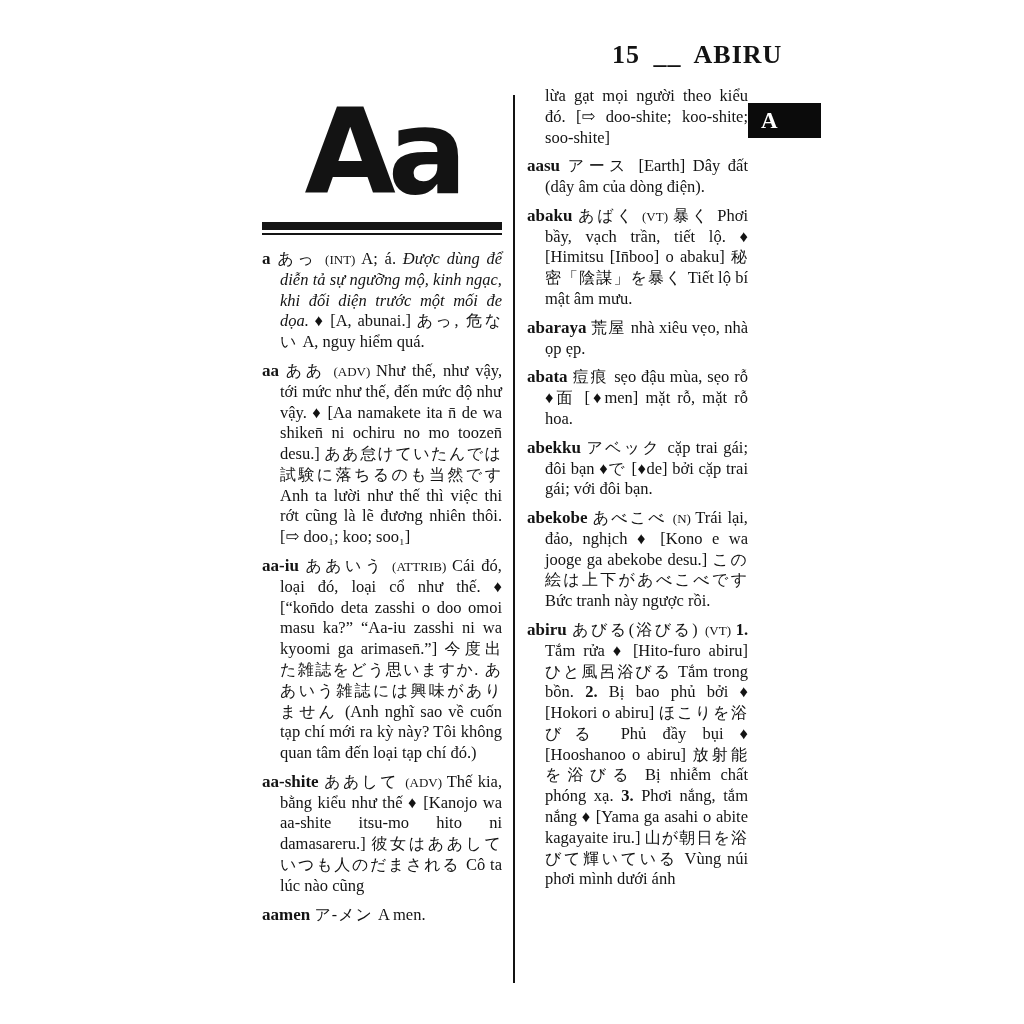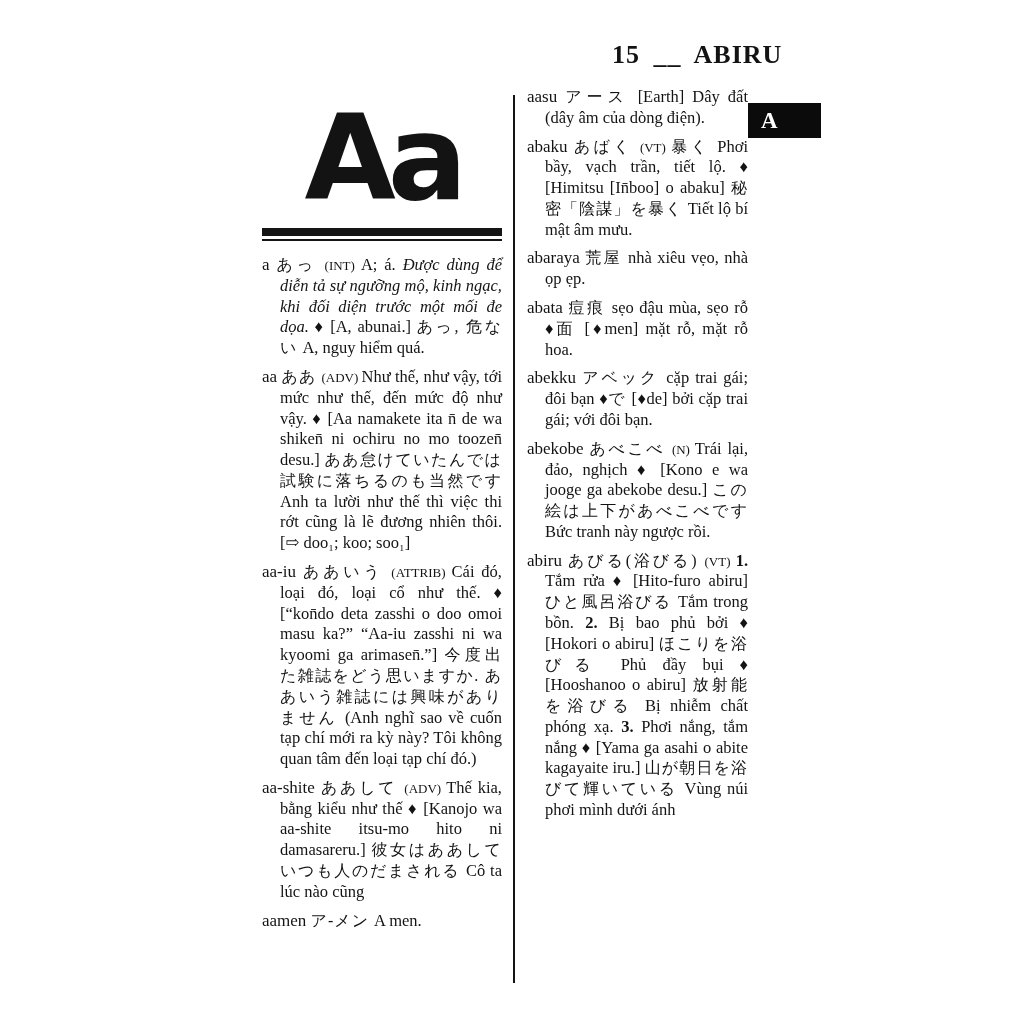--- a/index.html
+++ b/index.html
@@ -10,42 +10,42 @@
     color:#131313;
     font-family:"Liberation Serif","DejaVu Serif",serif;
     overflow:hidden;
   }
   .header{
     position:absolute;top:40px;left:612px;
     font-size:26px;font-weight:bold;letter-spacing:1px;
     white-space:nowrap;
   }
   .header-sep{margin:0 6px;font-weight:bold;}
-  .col-left{position:absolute;left:262px;top:98px;width:240px;}
+  .col-left{position:absolute;left:262px;top:92px;width:240px;}
   .col-right{position:absolute;left:527px;top:86px;width:221px;}
   .section-letter{
     font-family:"DejaVu Sans","Liberation Sans",sans-serif;
     font-weight:800;font-size:118px;line-height:0.95;
     text-align:center;letter-spacing:-8px;
     margin:4px 0 0 0;
   }
   .section-rule{
     margin-top:14px;height:3px;
     border-top:8px solid #151515;
     border-bottom:2px solid #151515;
   }
   .entries-left{margin-top:13px;}
   .entry{
     font-size:16.5px;line-height:1.26;
     text-align:justify;
     padding-left:18px;text-indent:-18px;
     margin:0 0 7px 0;
   }
   .entry.continuation{text-indent:0;margin-top:0;}
-  .seg-hw{font-weight:normal;font-size:17px;}
+  .seg-hw{font-weight:bold;font-size:17px;}
   .seg-jp{font-size:16px;letter-spacing:1px;line-height:1.15;}
   .seg-label{font-size:13px;}
   .seg-it{font-style:italic;}
   .seg-b{font-weight:bold;}
   .divider{
     position:absolute;left:513px;top:95px;
     width:2px;height:888px;background:#131313;
   }
   .thumb-tab{
     position:absolute;left:748px;top:103px;
@@ -79,20 +79,21 @@
         <p class="entry"><span class="seg-hw">a </span><span class="seg-jp">あっ </span><span class="seg-label">(INT) </span><span class="seg-n">A; á. </span><span class="seg-it">Được dùng để diễn tả sự ngưỡng mộ, kinh ngạc, khi đối diện trước một mối đe dọa. </span><span class="seg-n">♦ [A, abunai.] </span><span class="seg-jp">あっ, 危ない </span><span class="seg-n">A, nguy hiểm quá.</span></p>
         <p class="entry"><span class="seg-hw">aa </span><span class="seg-jp">ああ </span><span class="seg-label">(ADV) </span><span class="seg-n">Như thế, như vậy, tới mức như thế, đến mức độ như vậy. ♦ [Aa namakete ita n̄ de wa shiken̄ ni ochiru no mo toozen̄ desu.] </span><span class="seg-jp">ああ怠けていたんでは試験に落ちるのも当然です </span><span class="seg-n">Anh ta lười như thế thì việc thi rớt cũng là lẽ đương nhiên thôi. [⇨ doo₁; koo; soo₁]</span></p>
         <p class="entry"><span class="seg-hw">aa-iu </span><span class="seg-jp">ああいう </span><span class="seg-label">(ATTRIB) </span><span class="seg-n">Cái đó, loại đó, loại cổ như thế. ♦ [“kon̄do deta zasshi o doo omoi masu ka?” “Aa-iu zasshi ni wa kyoomi ga arimasen̄.”] </span><span class="seg-jp">今度出た雑誌をどう思いますか. ああいう雑誌には興味がありません </span><span class="seg-n">(Anh nghĩ sao về cuốn tạp chí mới ra kỳ này? Tôi không quan tâm đến loại tạp chí đó.)</span></p>
         <p class="entry"><span class="seg-hw">aa-shite </span><span class="seg-jp">ああして </span><span class="seg-label">(ADV) </span><span class="seg-n">Thế kia, bằng kiểu như thế ♦ [Kanojo wa aa-shite itsu-mo hito ni damasareru.] </span><span class="seg-jp">彼女はああしていつも人のだまされる </span><span class="seg-n">Cô ta lúc nào cũng</span></p>
         <p class="entry"><span class="seg-hw">aamen </span><span class="seg-jp">ア-メン </span><span class="seg-n">A men.</span></p>
       </div>
   </div>
 
   <div class="col-right">
     <div>
+        <p class="entry continuation"><span class="seg-n">lừa gạt mọi người theo kiểu đó. [⇨ doo-shite; koo-shite; soo-shite]</span></p>
         <p class="entry"><span class="seg-hw">aasu </span><span class="seg-jp">アース </span><span class="seg-n">[Earth] Dây đất (dây âm của dòng điện).</span></p>
         <p class="entry"><span class="seg-hw">abaku </span><span class="seg-jp">あばく </span><span class="seg-label">(VT) </span><span class="seg-jp">暴く </span><span class="seg-n">Phơi bầy, vạch trần, tiết lộ. ♦ [Himitsu [In̄boo] o abaku] </span><span class="seg-jp">秘密「陰謀」を暴く </span><span class="seg-n">Tiết lộ bí mật âm mưu.</span></p>
         <p class="entry"><span class="seg-hw">abaraya </span><span class="seg-jp">荒屋 </span><span class="seg-n">nhà xiêu vẹo, nhà ọp ẹp.</span></p>
         <p class="entry"><span class="seg-hw">abata </span><span class="seg-jp">痘痕 </span><span class="seg-n">sẹo đậu mùa, sẹo rỗ ♦</span><span class="seg-jp">面 </span><span class="seg-n">[♦men] mặt rỗ, mặt rỗ hoa.</span></p>
         <p class="entry"><span class="seg-hw">abekku </span><span class="seg-jp">アベック </span><span class="seg-n">cặp trai gái; đôi bạn ♦</span><span class="seg-jp">で </span><span class="seg-n">[♦de] bởi cặp trai gái; với đôi bạn.</span></p>
         <p class="entry"><span class="seg-hw">abekobe </span><span class="seg-jp">あべこべ </span><span class="seg-label">(N) </span><span class="seg-n">Trái lại, đảo, nghịch ♦ [Kono e wa jooge ga abekobe desu.] </span><span class="seg-jp">この絵は上下があべこべです </span><span class="seg-n">Bức tranh này ngược rồi.</span></p>
         <p class="entry"><span class="seg-hw">abiru </span><span class="seg-jp">あびる(浴びる) </span><span class="seg-label">(VT) </span><span class="seg-b">1. </span><span class="seg-n">Tắm rửa ♦ [Hito-furo abiru] </span><span class="seg-jp">ひと風呂浴びる </span><span class="seg-n">Tắm trong bồn. </span><span class="seg-b">2. </span><span class="seg-n">Bị bao phủ bởi ♦ [Hokori o abiru] </span><span class="seg-jp">ほこりを浴びる </span><span class="seg-n">Phủ đầy bụi ♦ [Hooshanoo o abiru] </span><span class="seg-jp">放射能を浴びる </span><span class="seg-n">Bị nhiễm chất phóng xạ. </span><span class="seg-b">3. </span><span class="seg-n">Phơi nắng, tắm nắng ♦ [Yama ga asahi o abite kagayaite iru.] </span><span class="seg-jp">山が朝日を浴びて輝いている </span><span class="seg-n">Vùng núi phơi mình dưới ánh</span></p>
       </div>
   </div>
 

